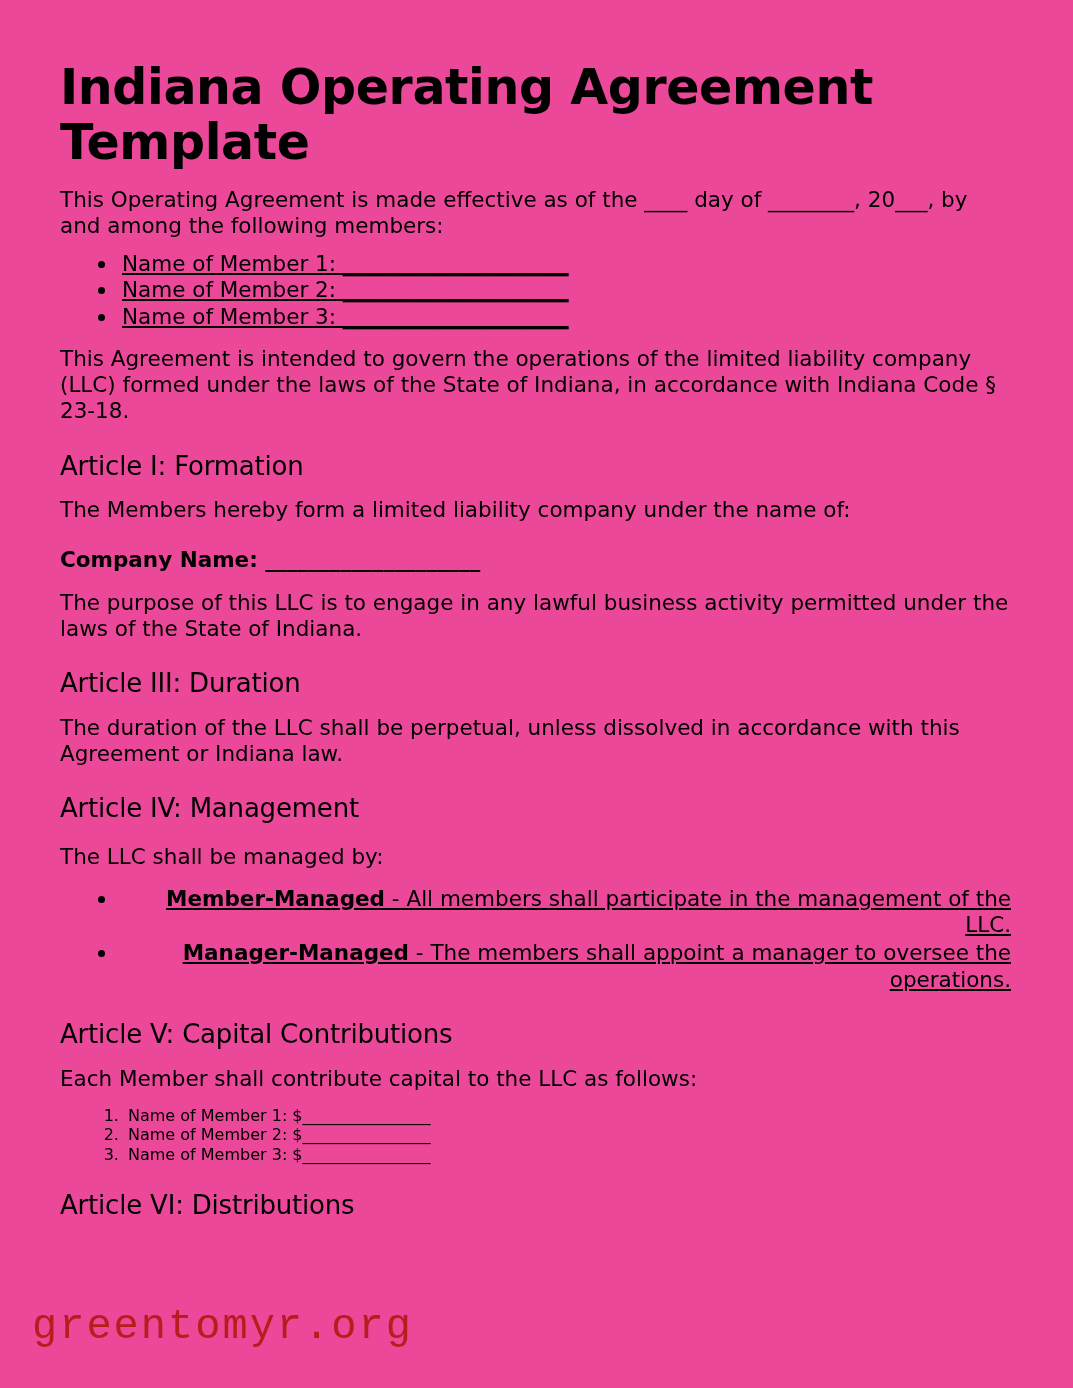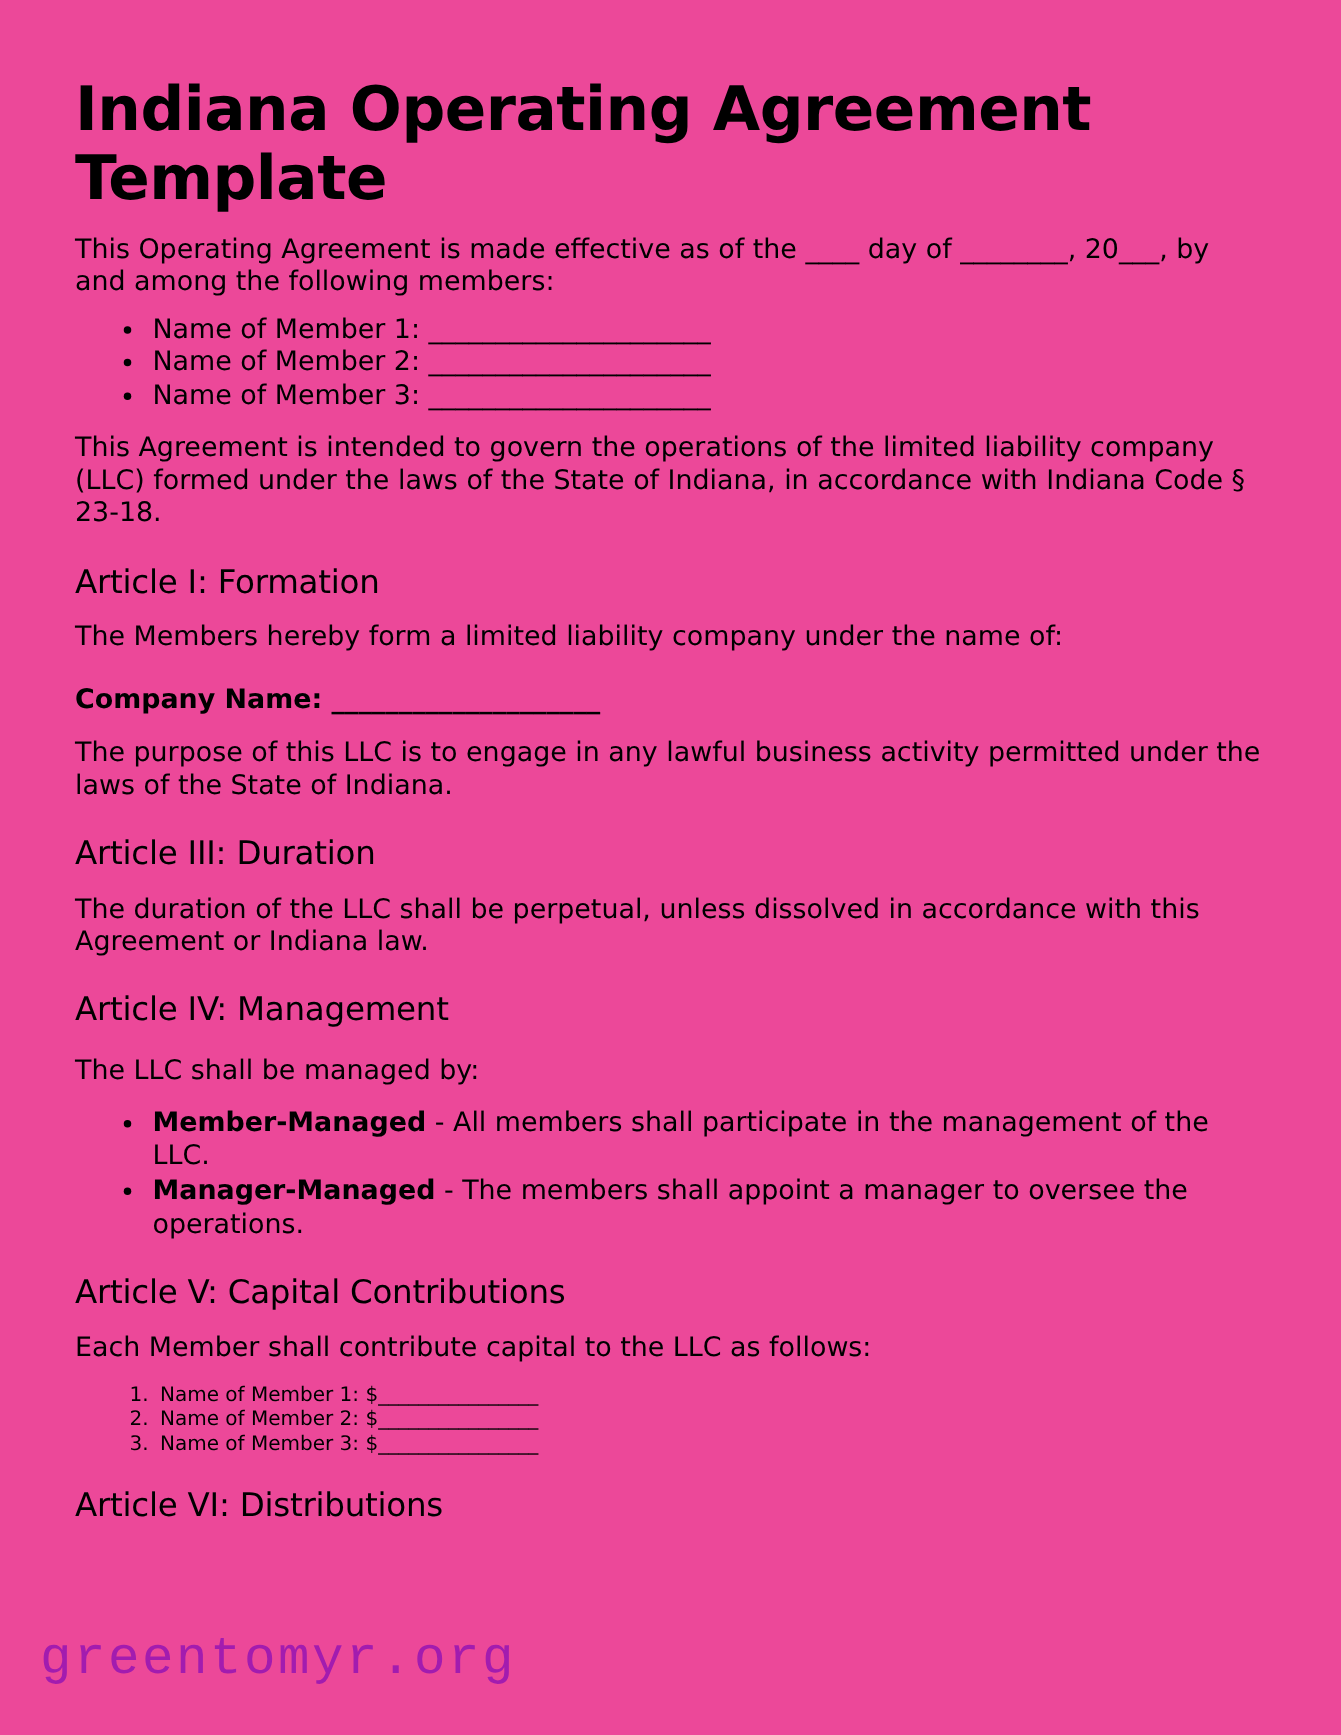--- a/index.html
+++ b/index.html
@@ -62,23 +62,25 @@
     list-style-type: disc;
     margin: 12px 0 0 0;
     padding-left: 58px;
   }
   ul.member-list li,
   ul.management-list li {
     font-size: 21.5px;
     line-height: 1.22;
     margin: 0;
     padding-left: 4px;
+    text-decoration: underline;
   }
   ul.management-list {
     margin-top: 16px;
+    text-align: right;
   }
   ul.management-list li {
     max-width: 930px;
   }
   ul.management-list li + li {
     margin-top: 2px;
   }
 
   ol.contrib-list {
     list-style-type: decimal;
@@ -107,21 +109,21 @@
     font-weight: bold;
   }
 
   .watermark {
     position: absolute;
     left: 32px;
     top: 1306px;
     font-family: "Liberation Mono", "DejaVu Sans Mono", monospace;
     font-size: 42px;
     letter-spacing: 2px;
-    color: #a21caf;
+    color: #b91c1c;
     white-space: pre;
     line-height: 1;
   }
 </style>
 </head>
 <body>
 
 <div class="page">
 
   <h1 class="doc-title">Indiana Operating Agreement Template</h1>

